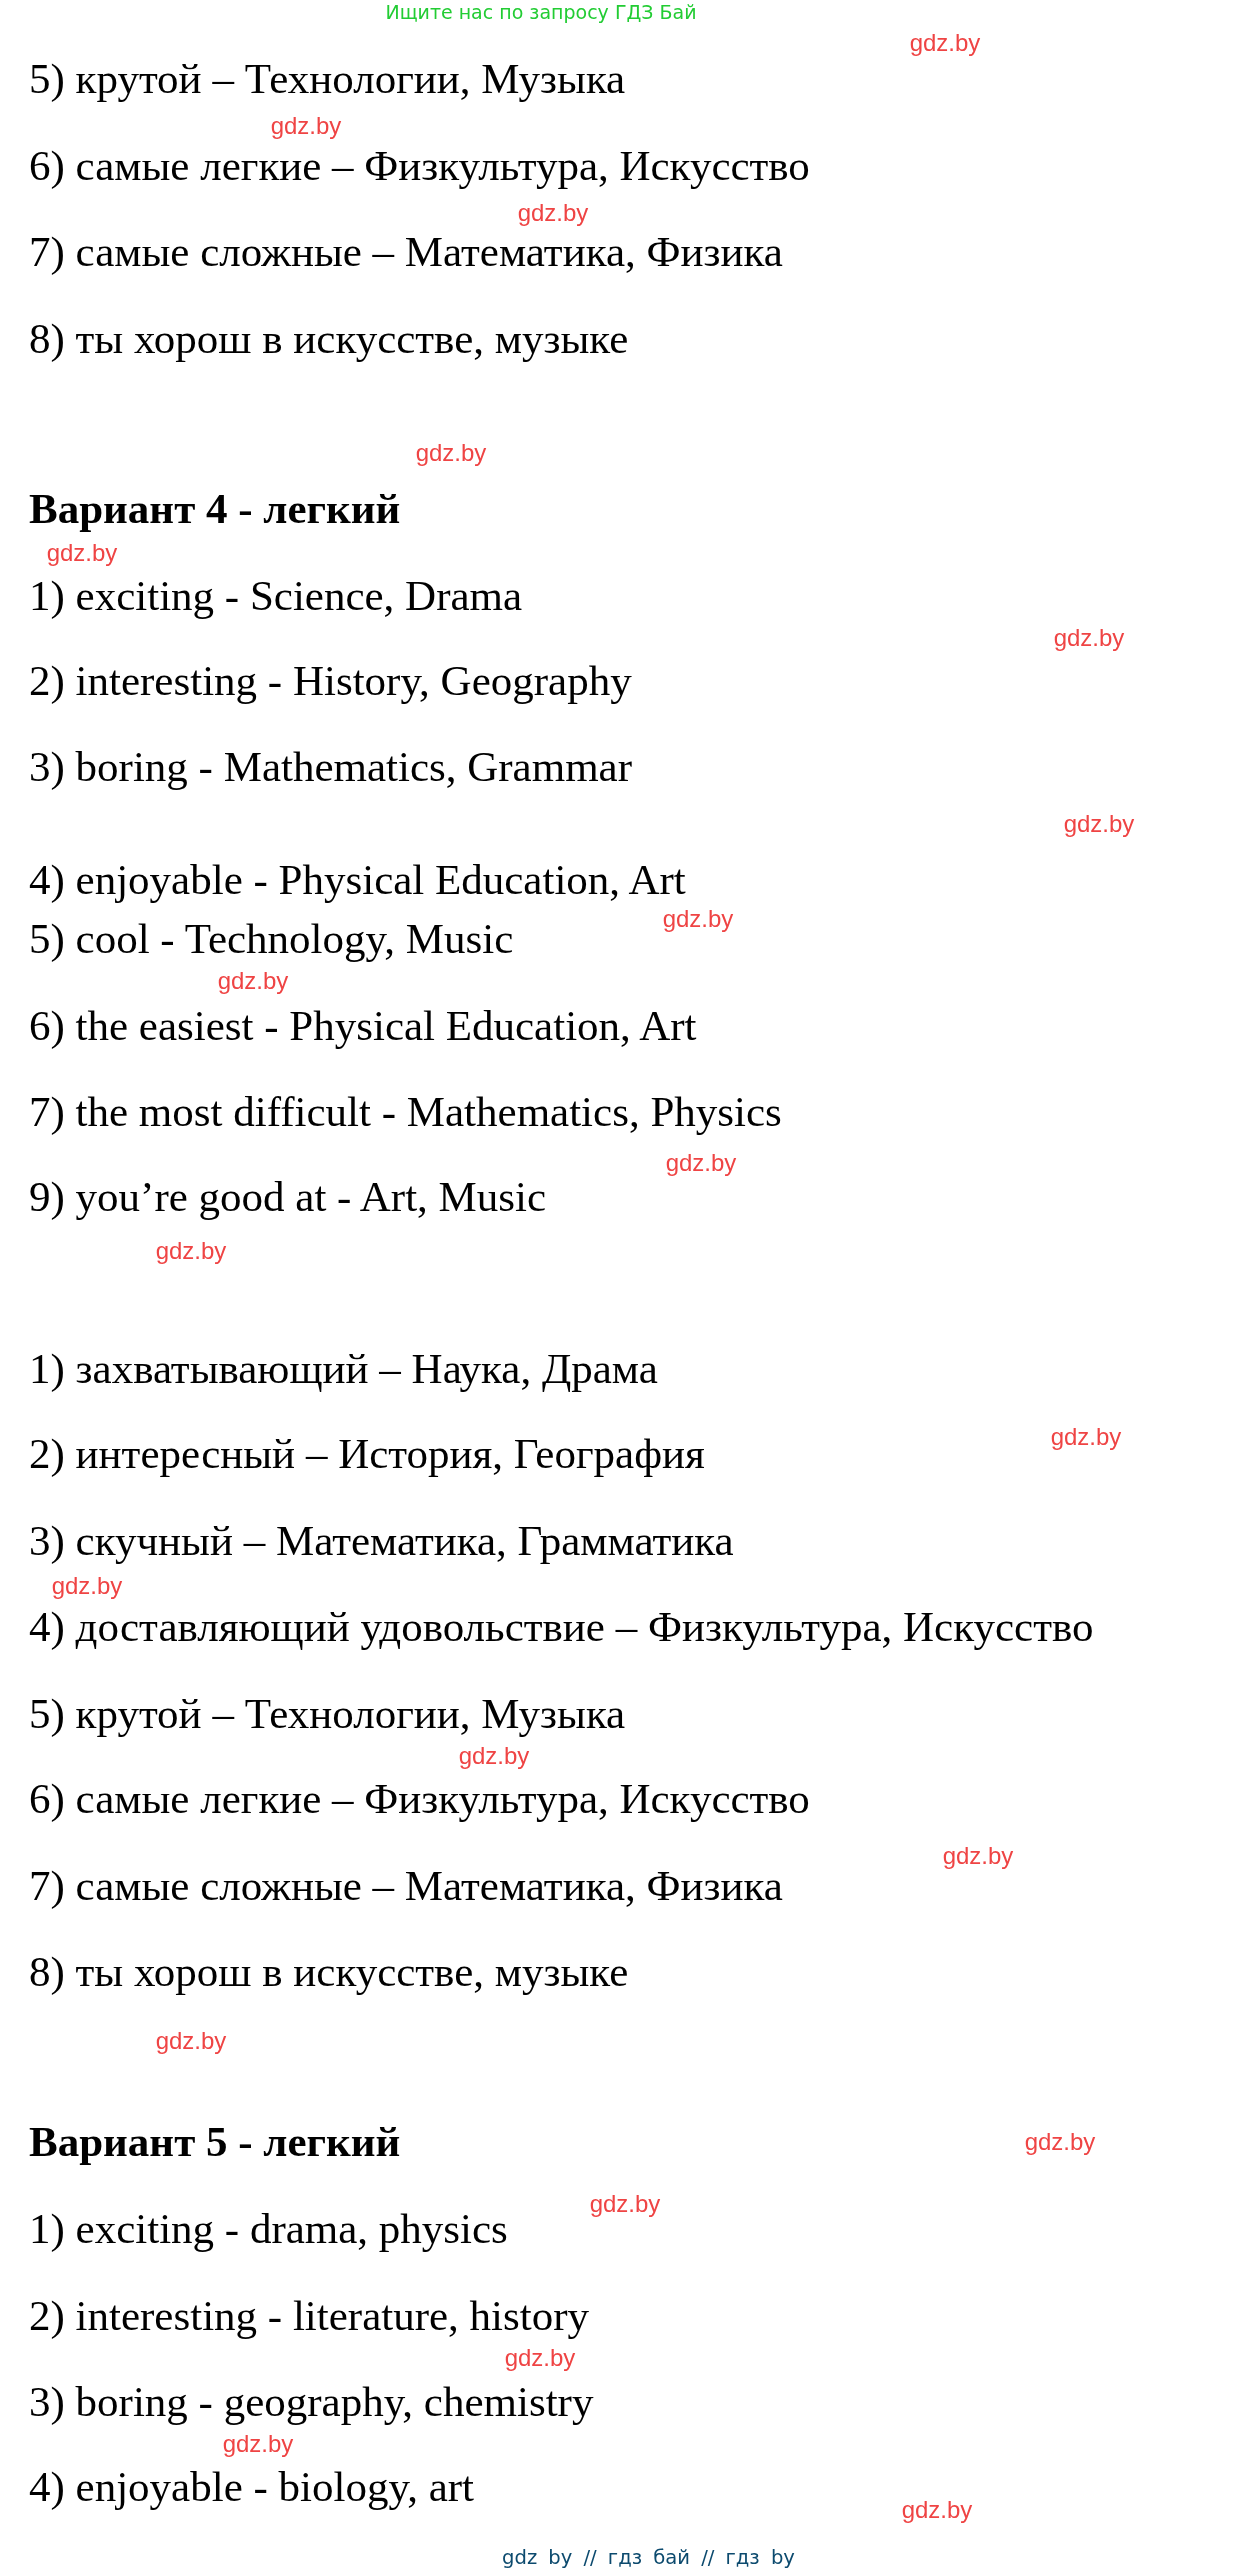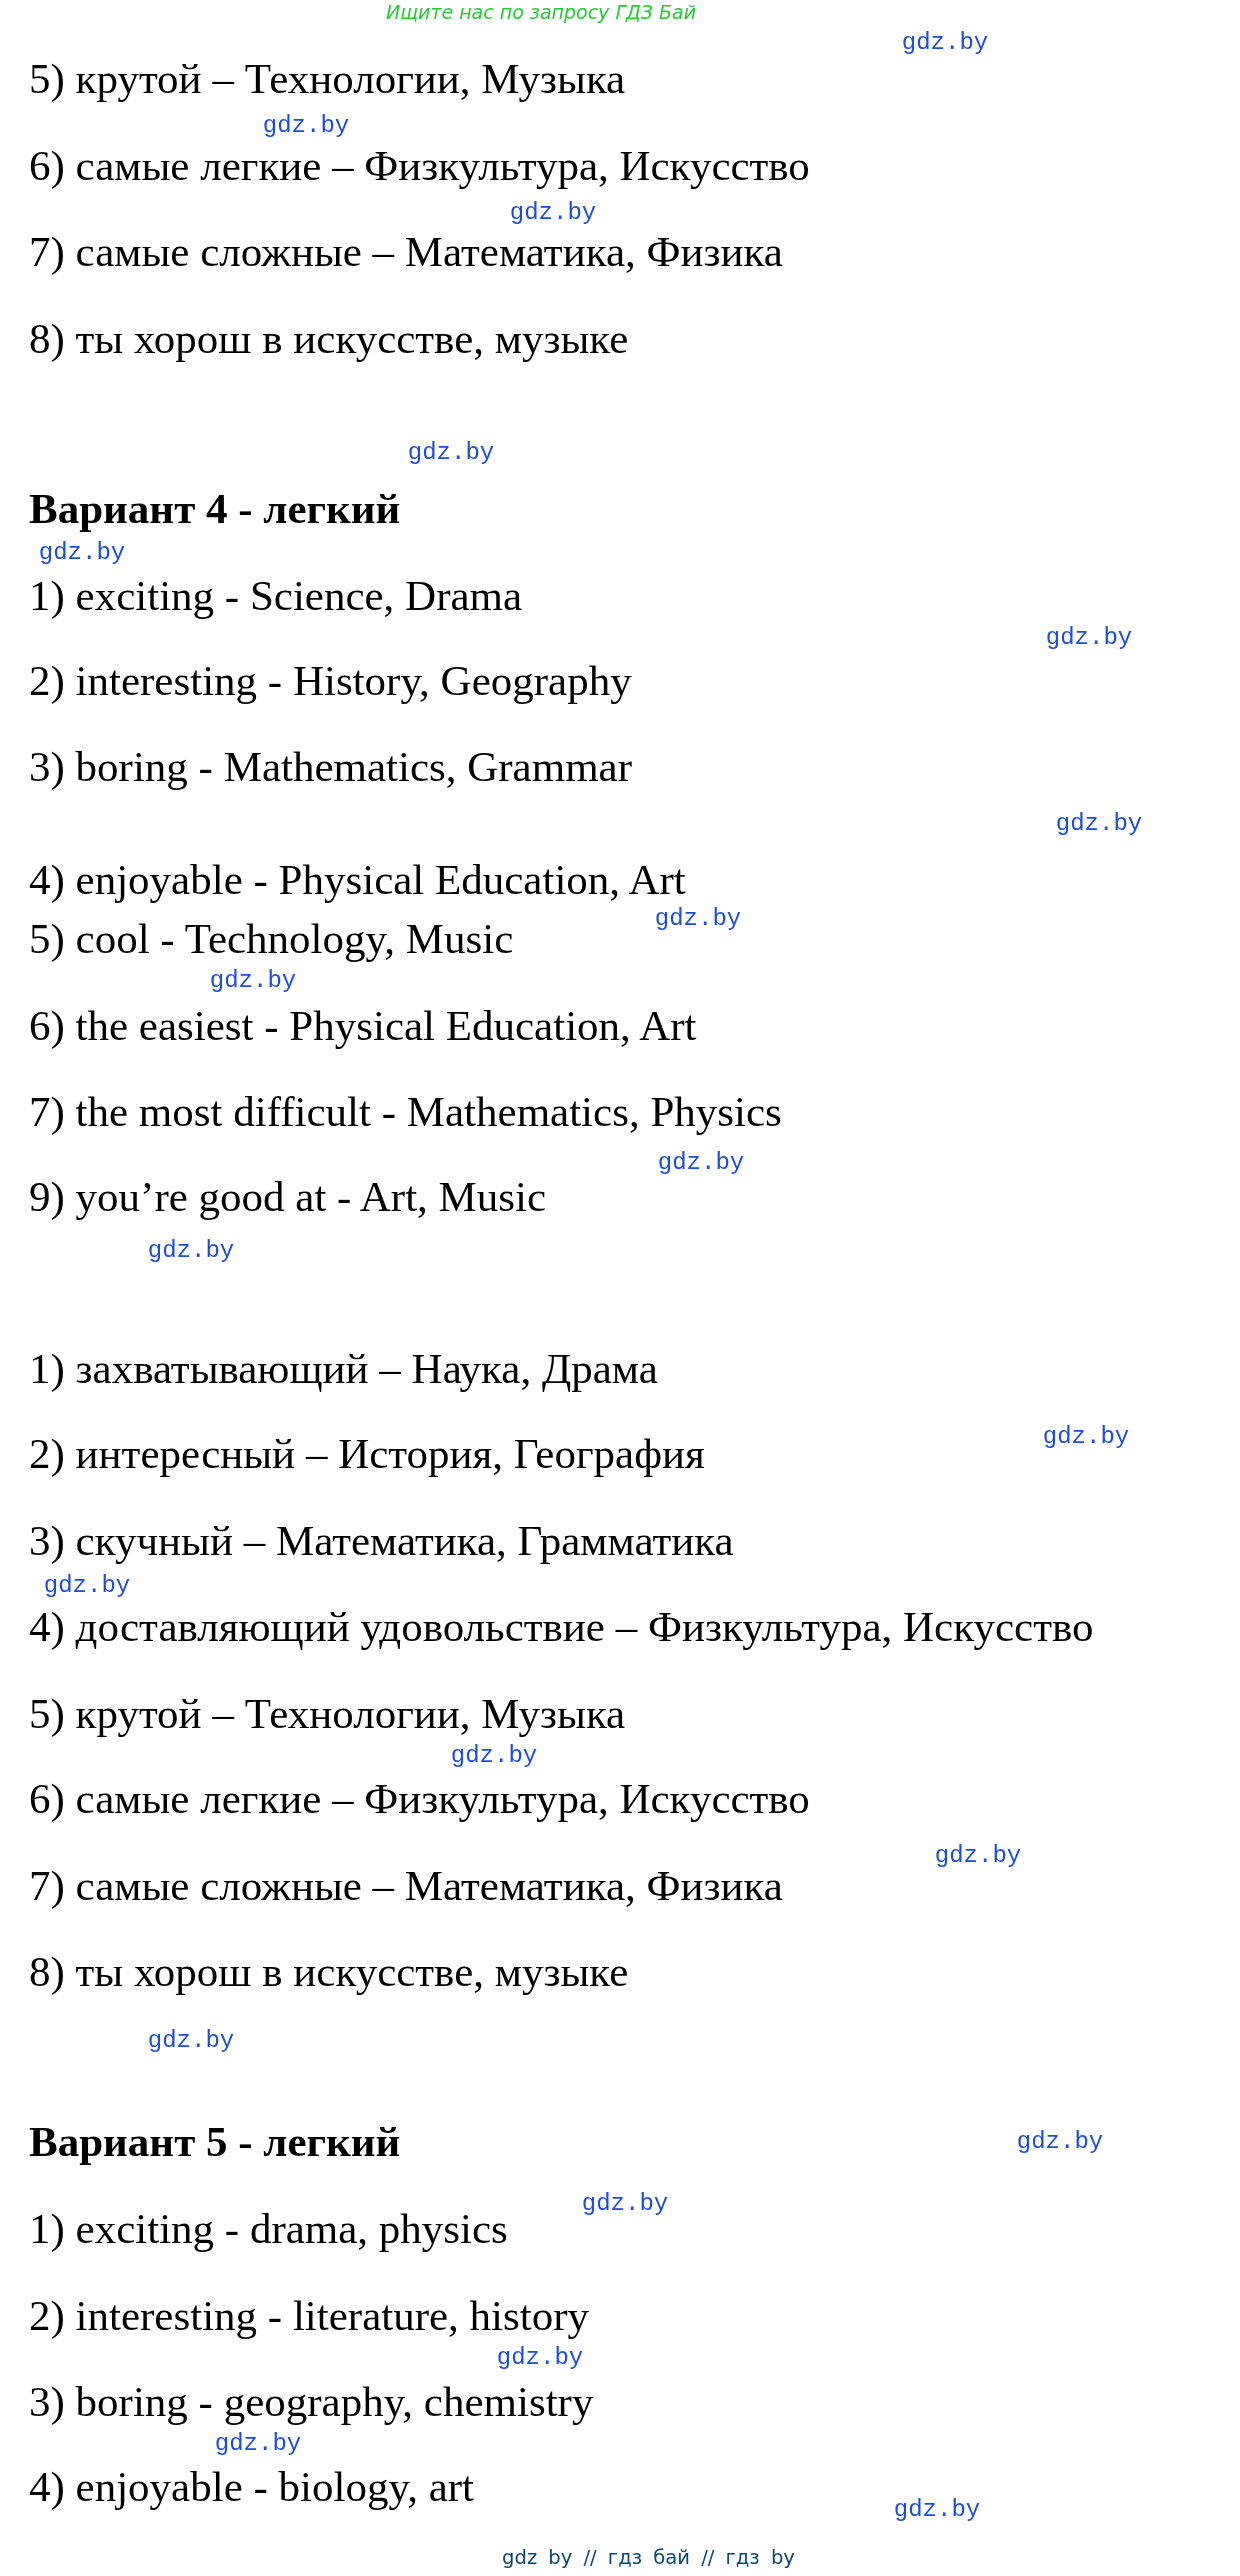--- a/index.html
+++ b/index.html
@@ -1,25 +1,25 @@
 <!DOCTYPE html>
 <html style="font-size:13px"><head>
 <meta charset="utf-8">
 <style>
   html, body { margin:0; padding:0; background:#ffffff; }
   body { width:1241px; height:2576px; position:relative; overflow:hidden; }
   .hdr { position:absolute; top:0; left:0; width:1082px; text-align:center; height:24.5px; line-height:24.5px;
-         font-family:"DejaVu Sans", sans-serif; font-size:19px; color:#22cc33;font-style:italic; }
+         font-family:"DejaVu Sans", sans-serif; font-size:19px; color:#22cc33; }
   .ftr { position:absolute; top:2544px; left:0; width:1241px; text-align:center; height:28px; line-height:28px;
          font-family:"DejaVu Sans", sans-serif; font-size:19.6px; color:#0c4a6e; word-spacing:4.9px;padding-left:28px; }
   .line { position:absolute; left:29px; height:57px; line-height:57px; white-space:nowrap;
           font-family:"Liberation Serif", serif; font-size:43px; color:#000; }
   .heading { font-weight:bold; }
   .wm { position:absolute; height:28px; line-height:28px; white-space:nowrap;
-        font-family:Liberation Mono, monospace; font-size:24px; color:#1d4ed8; transform:translate(-50%,-50%); }
+        font-family:Liberation Sans, sans-serif; font-size:24px; color:#ef4444; transform:translate(-50%,-50%); }
 </style>
 </head>
 <body>
 
 <div class="hdr">Ищите нас по запросу ГДЗ Бай</div>
 
 <div class="line" style="top:50px">5) крутой – Технологии, Музыка</div>
 <div class="line" style="top:137px">6) самые легкие – Физкультура, Искусство</div>
 <div class="line" style="top:223px">7) самые сложные – Математика, Физика</div>
 <div class="line" style="top:310px">8) ты хорош в искусстве, музыке</div>

